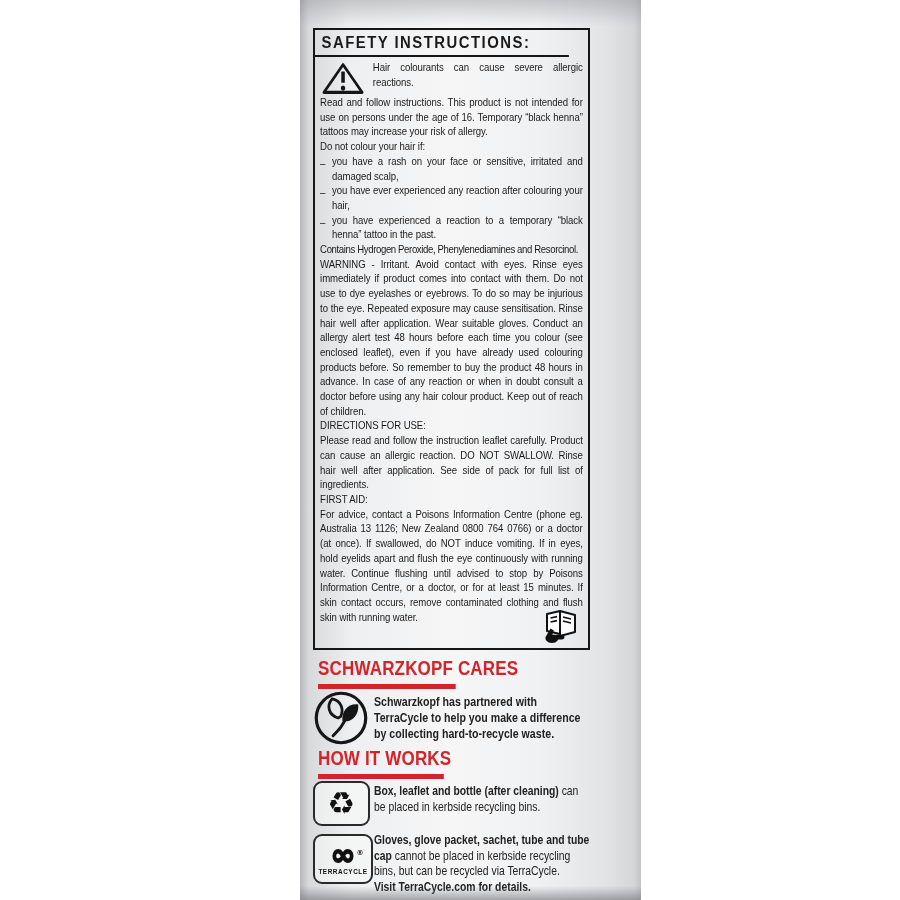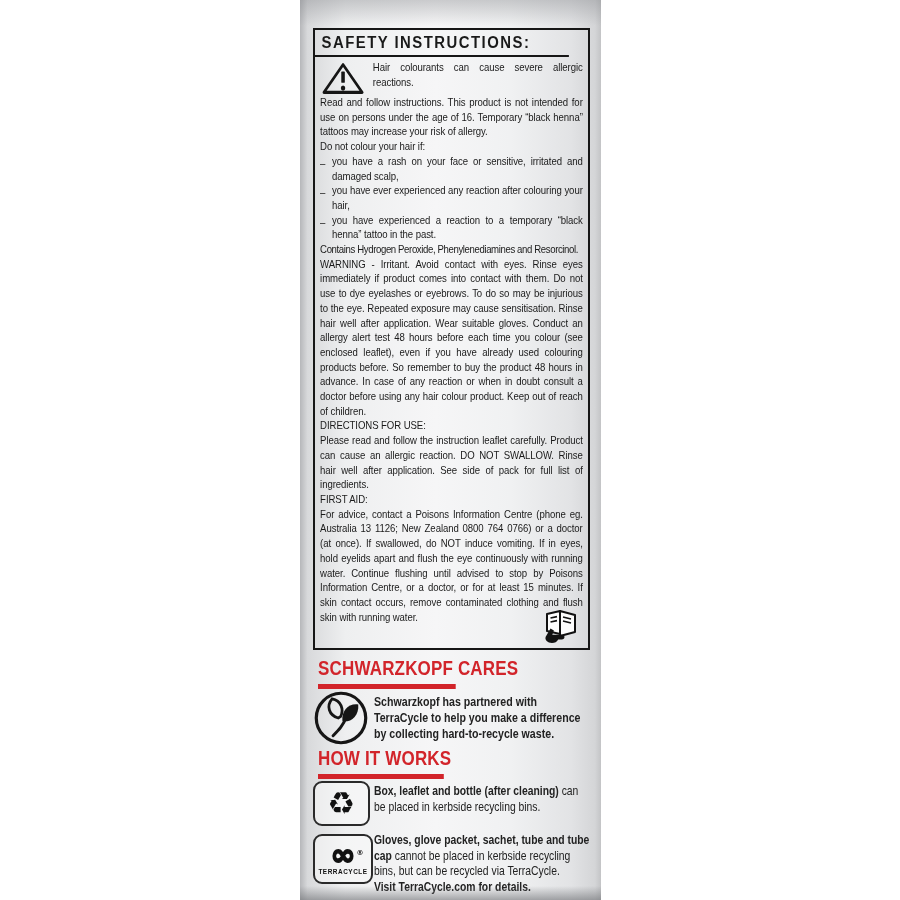--- a/index.html
+++ b/index.html
@@ -1,20 +1,20 @@
 <!DOCTYPE html>
 <html><head>
 <meta charset="utf-8">
 <style>
   html,body{margin:0;padding:0;background:#ffffff;width:900px;height:900px;overflow:hidden;
     font-family:"Liberation Sans",sans-serif;color:#1a1a1a;}
   .stage{position:relative;width:900px;height:900px;background:#fff;}
 
   
-  .panel{position:absolute;left:300px;top:0;width:301px;height:900px;
+  .panel{position:absolute;left:300px;top:0;width:341px;height:900px;
     background:linear-gradient(to right,#b6b7ba 0,#d8d9db 2.5%,#eeeff0 15%,#f6f6f7 45%,#f0f1f2 70%,#e2e3e5 90%,#d4d5d7 98%,#c3c4c6 100%);}
   .panel::before{content:"";position:absolute;left:0;top:0;right:0;height:26px;
     background:linear-gradient(to bottom,rgba(130,132,136,.38),rgba(130,132,136,0));pointer-events:none;}
   .panel::after{content:"";position:absolute;left:0;bottom:0;right:0;height:14px;
     background:linear-gradient(to top,rgba(110,112,116,.6),rgba(110,112,116,0));pointer-events:none;}
 
   
   .safety-box{position:absolute;left:13px;top:28px;width:277px;height:622px;
     border:2px solid #161616;box-sizing:border-box;}
   .safety-header{padding:4px 7px 3px 7px;border-bottom:2px solid #161616;

